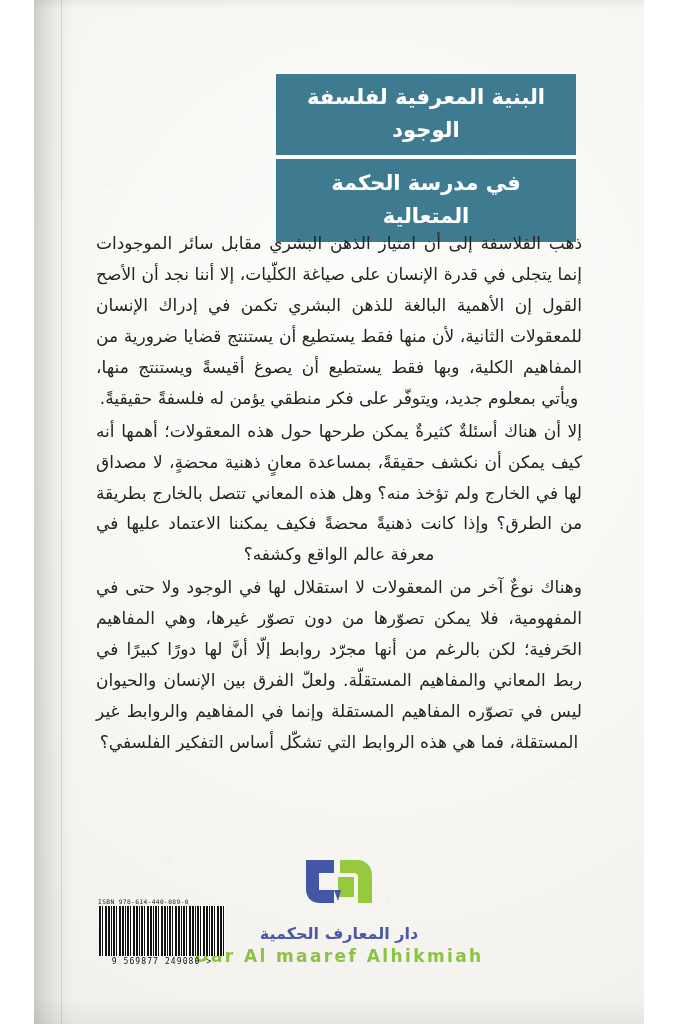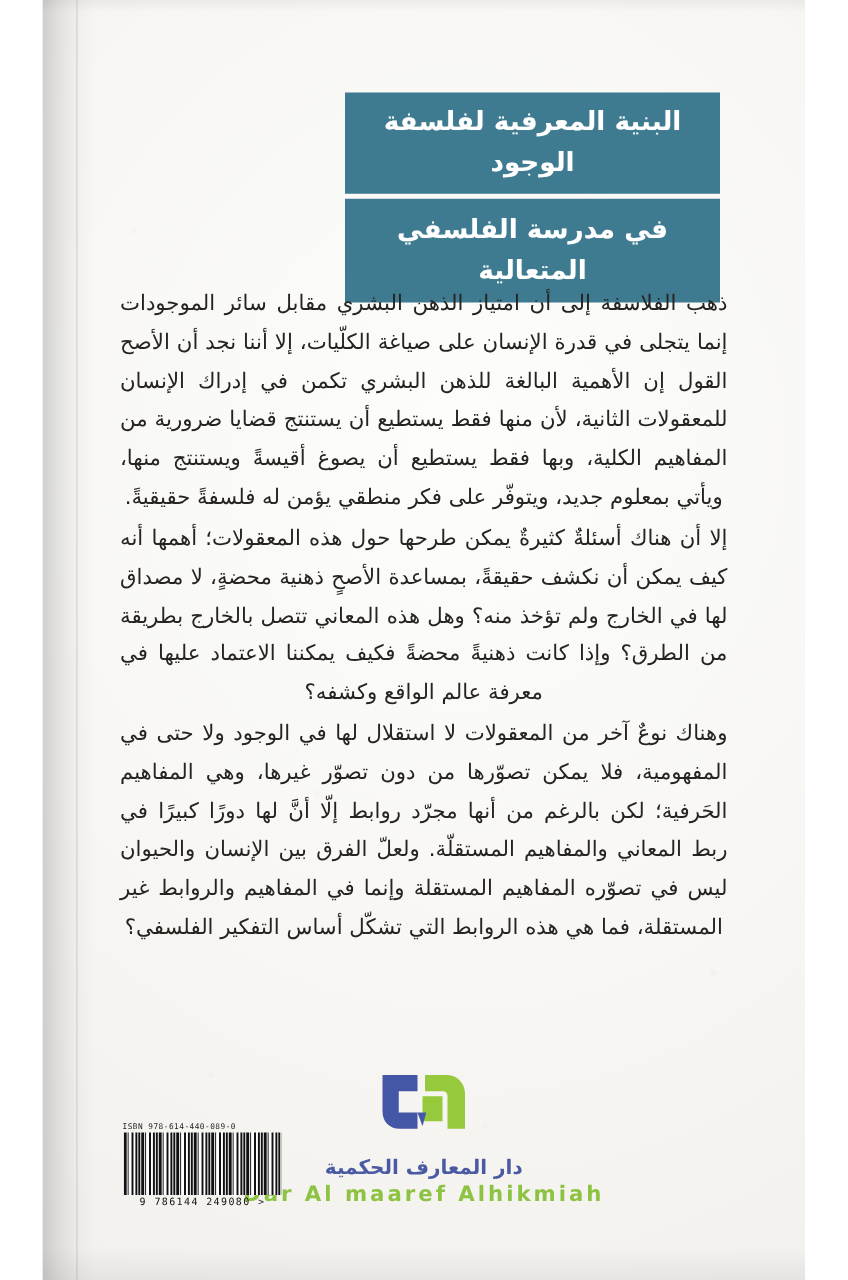--- a/index.html
+++ b/index.html
@@ -200,26 +200,26 @@
 <div class="page">
 
   <div class="grain"></div>
   <div class="top-edge"></div>
   <div class="spine-shadow"></div>
   <div class="spine-line"></div>
   <div class="bottom-shadow"></div>
 
   <div class="title-block">
     <div class="title-band">البنية المعرفية لفلسفة الوجود</div>
-    <div class="title-band second">في مدرسة الفلسفي المتعالية</div>
+    <div class="title-band second">في مدرسة الحكمة المتعالية</div>
   </div>
 
   <div class="blurb">
     <p>ذهب الفلاسفة إلى أن امتياز الذهن البشري مقابل سائر الموجودات إنما يتجلى في قدرة الإنسان على صياغة الكلّيات، إلا أننا نجد أن الأصح القول إن الأهمية البالغة للذهن البشري تكمن في إدراك الإنسان للمعقولات الثانية، لأن منها فقط يستطيع أن يستنتج قضايا ضرورية من المفاهيم الكلية، وبها فقط يستطيع أن يصوغ أقيسةً ويستنتج منها، ويأتي بمعلوم جديد، ويتوفّر على فكر منطقي يؤمن له فلسفةً حقيقيةً.</p>
-    <p>إلا أن هناك أسئلةٌ كثيرةٌ يمكن طرحها حول هذه المعقولات؛ أهمها أنه كيف يمكن أن نكشف حقيقةً، بمساعدة الأصحٍ ذهنية محضةٍ، لا مصداق لها في الخارج ولم تؤخذ منه؟ وهل هذه المعاني تتصل بالخارج بطريقة من الطرق؟ وإذا كانت ذهنيةً محضةً فكيف يمكننا الاعتماد عليها في معرفة عالم الواقع وكشفه؟</p>
+    <p>إلا أن هناك أسئلةٌ كثيرةٌ يمكن طرحها حول هذه المعقولات؛ أهمها أنه كيف يمكن أن نكشف حقيقةً، بمساعدة معانٍ ذهنية محضةٍ، لا مصداق لها في الخارج ولم تؤخذ منه؟ وهل هذه المعاني تتصل بالخارج بطريقة من الطرق؟ وإذا كانت ذهنيةً محضةً فكيف يمكننا الاعتماد عليها في معرفة عالم الواقع وكشفه؟</p>
     <p>وهناك نوعٌ آخر من المعقولات لا استقلال لها في الوجود ولا حتى في المفهومية، فلا يمكن تصوّرها من دون تصوّر غيرها، وهي المفاهيم الحَرفية؛ لكن بالرغم من أنها مجرّد روابط إلّا أنَّ لها دورًا كبيرًا في ربط المعاني والمفاهيم المستقلّة. ولعلّ الفرق بين الإنسان والحيوان ليس في تصوّره المفاهيم المستقلة وإنما في المفاهيم والروابط غير المستقلة، فما هي هذه الروابط التي تشكّل أساس التفكير الفلسفي؟</p>
   </div>
 
   <div class="publisher">
     <div class="logo-mark">
       <svg viewBox="0 0 78 62" width="78" height="62" aria-hidden="true">
 
         <path d="M6 4 h28 v13 H19 v17 h15 v13 H20 C11 47 6 41 6 33 Z" fill="#4456a6"></path>
 
         <path d="M40 4 h18 c8 0 14 7 14 15 v28 H58 V21 c0-3 -2 -4 -4 -4 H40 Z" fill="#97c93d"></path>
@@ -231,19 +231,19 @@
     </div>
     <div class="pub-ar">دار المعارف الحكمية</div>
     <div class="pub-en">Dar Al maaref Alhikmiah</div>
   </div>
 
   <div class="barcode-box">
     <div class="isbn-text">ISBN 978-614-440-089-0</div>
     <div class="bars"></div>
     <div class="bars-digits">
       <span>9</span>
-      <span>786144</span>
+      <span>569877</span>
       <span>249080</span>
       <span>&gt;</span>
     </div>
   </div>
 
 </div>
 
 </body></html>

